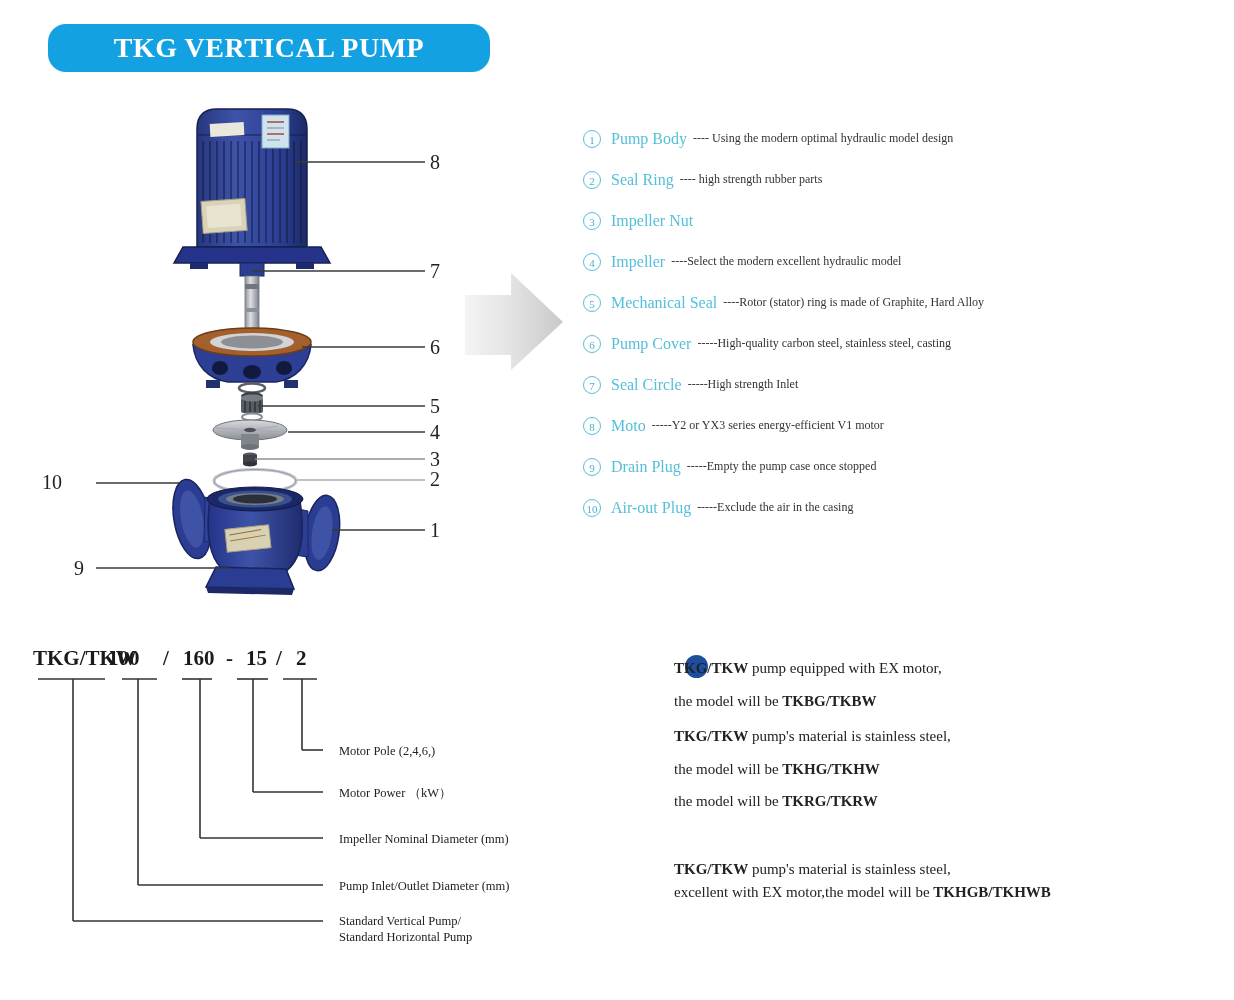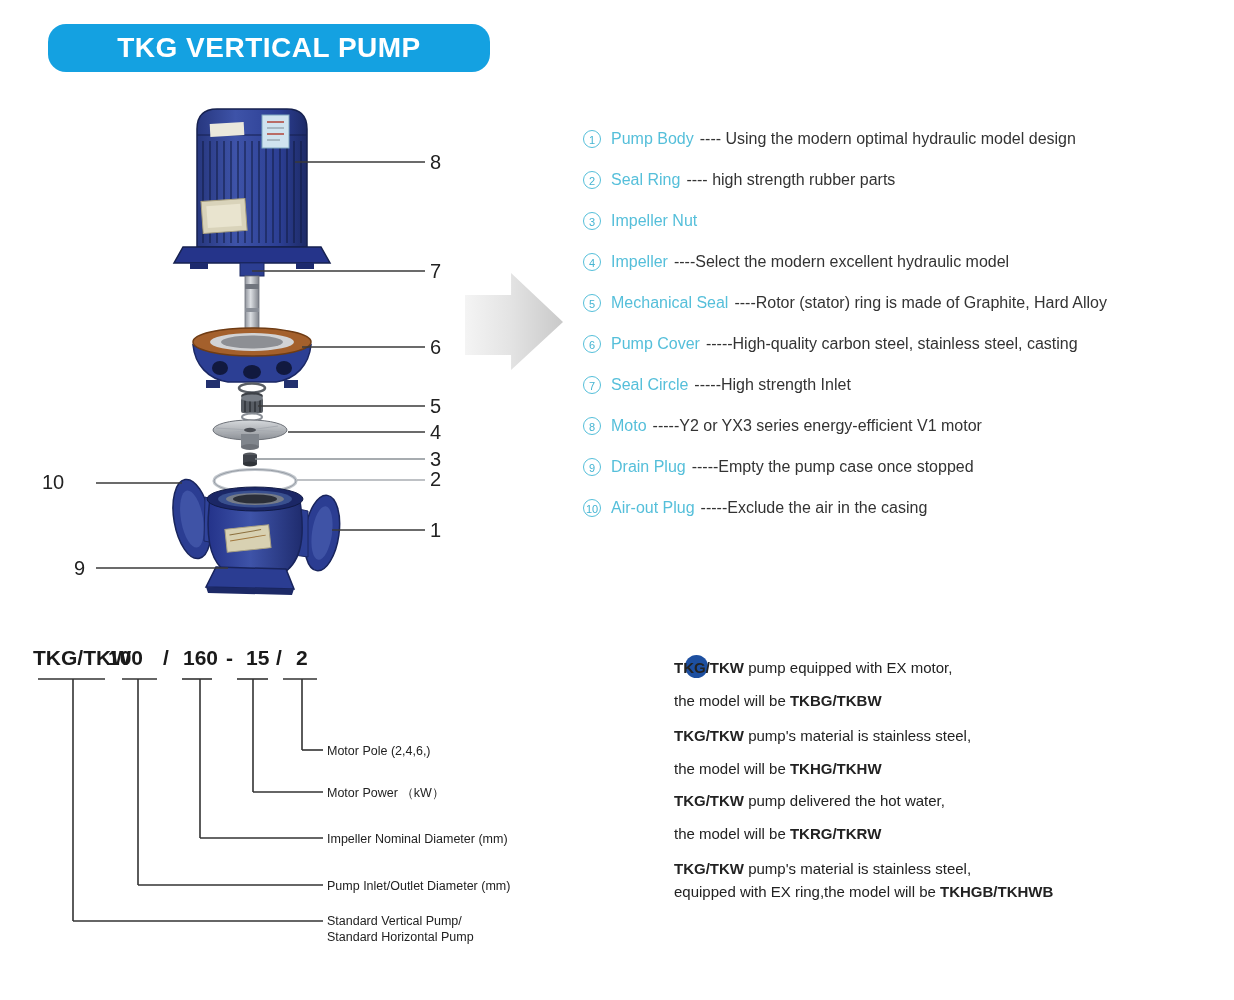--- a/index.html
+++ b/index.html
@@ -1,17 +1,17 @@
 <!DOCTYPE html>
 <html><head>
 <meta charset="utf-8">
 <style>
   html,body{margin:0;padding:0;background:#ffffff;}
   .page{position:relative;width:1234px;height:1000px;background:#fff;overflow:hidden;
-        font-family:Liberation Sans, sans-serif;color:#333;}
+        font-family:Liberation Serif, serif;color:#333;}
 
   
   .banner{position:absolute;left:48px;top:24px;width:442px;height:48px;
           background:#14a1e1;border-radius:18px;display:flex;align-items:center;justify-content:center;}
   .banner-text{color:#fff;font-weight:bold;font-size:28px;letter-spacing:.5px;}
 
   
   .pump-svg{position:absolute;left:40px;top:95px;}
   .callout{position:absolute;font-size:20px;line-height:24px;color:#222;}
 
@@ -20,26 +20,26 @@
          background:linear-gradient(90deg,#f4f4f4 0%,#e4e4e4 45%,#c9c9c9 100%);
          clip-path:polygon(0 22%,47% 22%,47% 0,100% 49%,47% 97%,47% 82%,0 82%);}
 
   
   .parts{position:absolute;left:583px;top:118px;width:648px;}
   .part-item{display:flex;align-items:center;height:41px;}
   .circle-num{width:18px;height:18px;border:1.5px solid #55bfda;border-radius:50%;
               color:#44b4d2;font-size:11px;line-height:18px;text-align:center;
               margin-right:10px;flex:none;box-sizing:border-box;}
   .part-name{color:#55bfda;font-size:16px;margin-right:6px;white-space:pre;}
-  .part-desc{color:#333;font-size:16px;white-space:pre;}
+  .part-desc{color:#333;font-size:12px;white-space:pre;}
 
   
   .mseg{position:absolute;top:646px;font-size:21px;font-weight:bold;color:#1a1a1a;}
   .tree-svg{position:absolute;left:30px;top:674px;}
-  .tree-label{position:absolute;left:327px;font-size:12.5px;line-height:16px;color:#222;white-space:pre-line;}
+  .tree-label{position:absolute;left:339px;font-size:12.5px;line-height:16px;color:#222;white-space:pre-line;}
 
   
   .bullet{position:absolute;left:685px;top:655px;width:23px;height:23px;border-radius:50%;background:#1d4fa0;}
   .note-group{position:absolute;left:674px;width:470px;font-size:15px;line-height:20px;color:#222;}
   .note-line{display:block;margin-bottom:13px;}
   .note-line.tight{margin-bottom:3px;}
   .note-model{font-weight:bold;}
   .note-model-big{font-weight:bold;font-size:15px;}
 </style>
 </head>
@@ -310,21 +310,20 @@
 
   <div class="note-group" style="top:658px">
     <span class="note-line"><b class="note-model">TKG/TKW</b><span> pump equipped with EX motor,</span></span>
     <span class="note-line"><span>the model will be </span><b class="note-model">TKBG/TKBW</b></span>
   </div>
   <div class="note-group" style="top:726px">
     <span class="note-line"><b class="note-model">TKG/TKW</b><span> pump's material is stainless steel,</span></span>
     <span class="note-line"><span>the model will be </span><b class="note-model">TKHG/TKHW</b></span>
   </div>
   <div class="note-group" style="top:791px">
-    <span class="note-line"><b class="note-model">TKG/TKW</b><span> pump delivered the hot water,</span></span>
     <span class="note-line"><span>the model will be </span><b class="note-model">TKRG/TKRW</b></span>
   </div>
   <div class="note-group" style="top:859px">
     <span class="note-line tight"><b class="note-model">TKG/TKW</b><span> pump's material is stainless steel,</span></span>
-    <span class="note-line"><span>equipped with EX ring,the model will be </span><b class="note-model-big">TKHGB/TKHWB</b></span>
+    <span class="note-line"><span>excellent with EX motor,the model will be </span><b class="note-model-big">TKHGB/TKHWB</b></span>
   </div>
 
 </div>
 
 </body></html>

